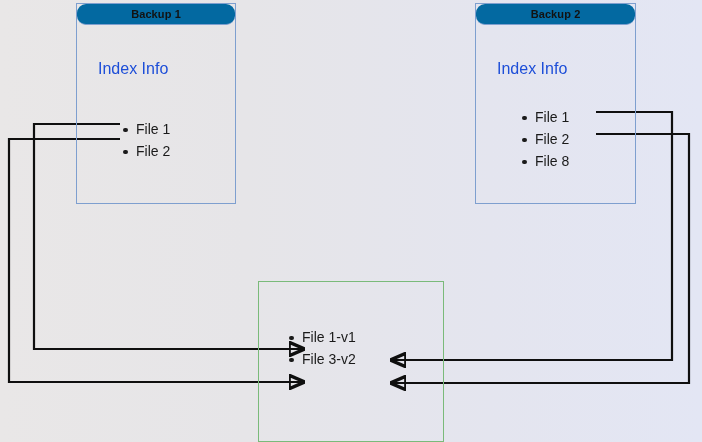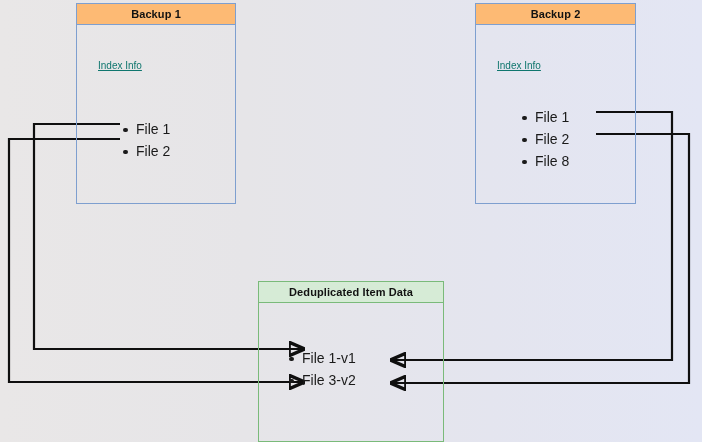--- a/index.html
+++ b/index.html
@@ -42,22 +42,23 @@
     box-sizing: border-box;
     width: 100%;
     position: relative;
   }
 
   
   .backup {
     border: 1.5px solid #7e9fcf;
   }
   .backup .box-header {
-    background: #fdba74;
+    background: #0369a1;
     border-bottom: 1.5px solid #7e9fcf;
+    border-radius: 9px;
   }
   .backup .box-body {
     height: calc(100% - 21px);
     background: transparent;
   }
 
   
   .dedup {
     border: 1.5px solid #7aba7a;
   }
@@ -66,24 +67,23 @@
     border-bottom: 1.5px solid #7aba7a;
   }
   .dedup .box-body {
     height: calc(100% - 21px);
     background: transparent;
   }
 
   
   .index-label {
     position: absolute;
-    font-size: 10px;
-    color: #0f766e;
+    font-size: 16px;
+    color: #1d4ed8;
     white-space: nowrap;
-    text-decoration: underline;
   }
   .file-list {
     position: absolute;
     margin: 0;
     padding: 0;
     list-style: none;
   }
   .file-list li {
     font-size: 14px;
     color: #1a1a1a;
@@ -151,21 +151,20 @@
       <div class="index-label" style="left:21px; top:35px;">Index Info</div>
       <ul class="file-list" style="left:44px; top:81px;">
         <li>File 1</li>
         <li>File 2</li>
         <li>File 8</li>
       </ul>
     </div>
   </div>
 
   <div class="box dedup" style="left:258px; top:281px; width:186px; height:161px;">
-    <div class="box-header">Deduplicated Item Data</div>
     <div class="box-body">
       <ul class="file-list" style="left:28px; top:44px;">
         <li>File 1-v1</li>
         <li>File 3-v2</li>
       </ul>
     </div>
   </div>
 
 </div>
 

